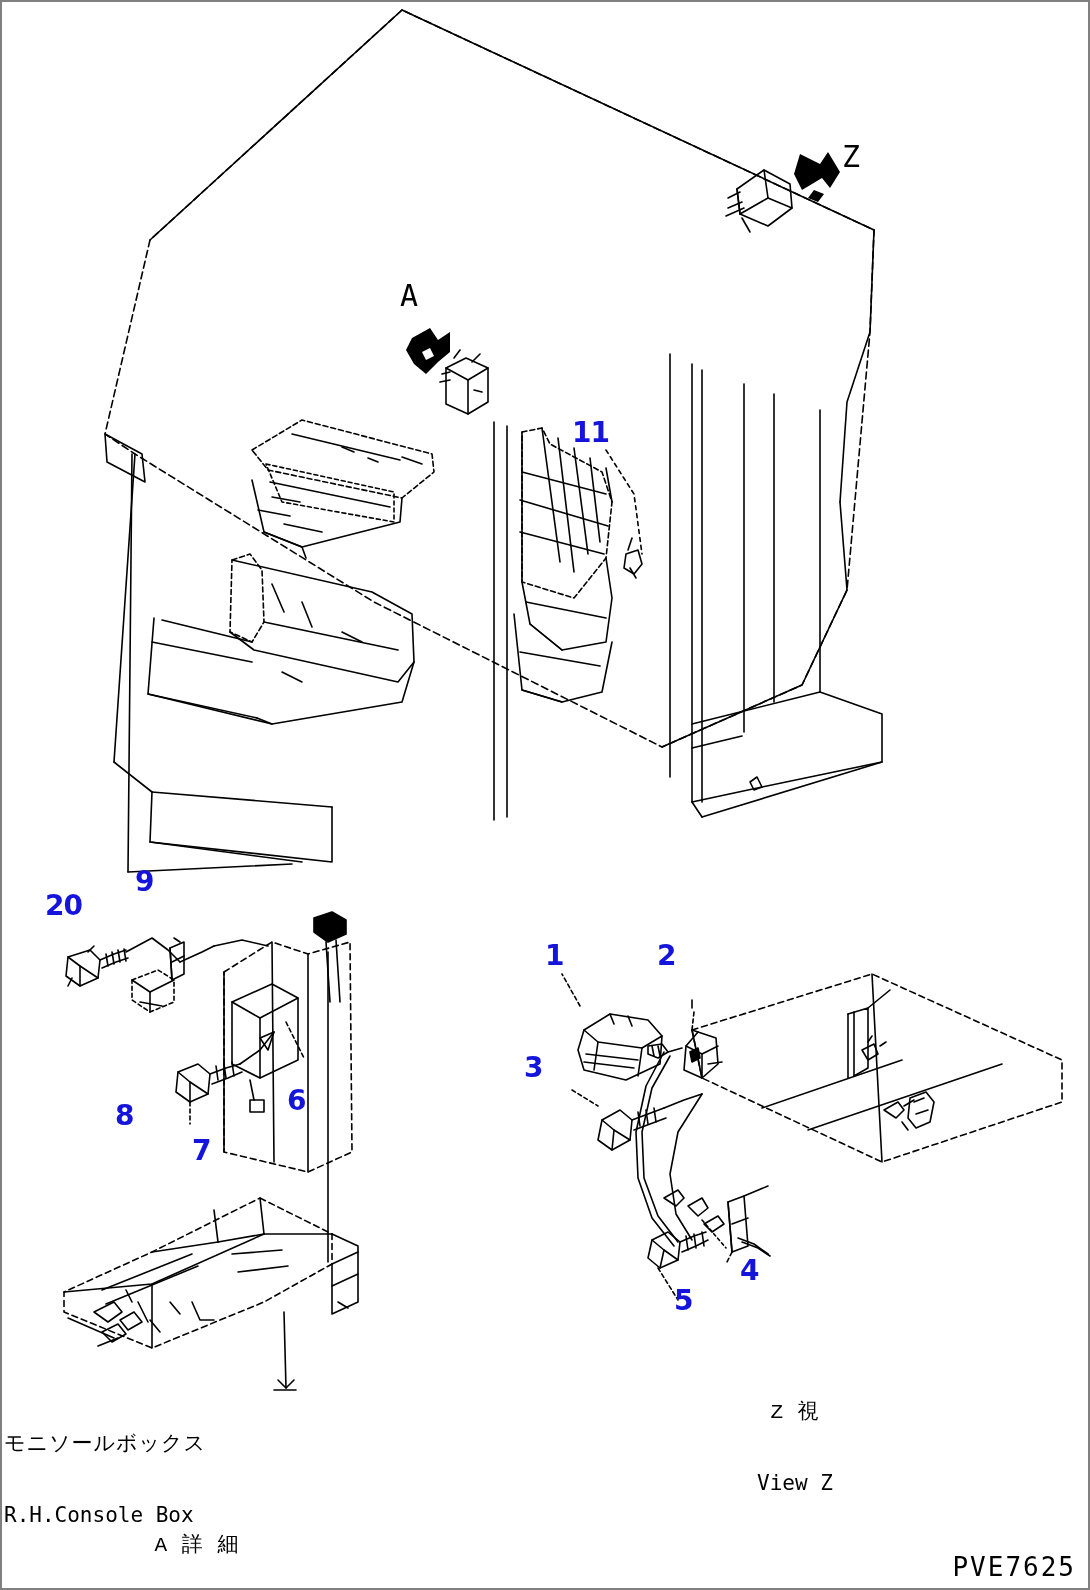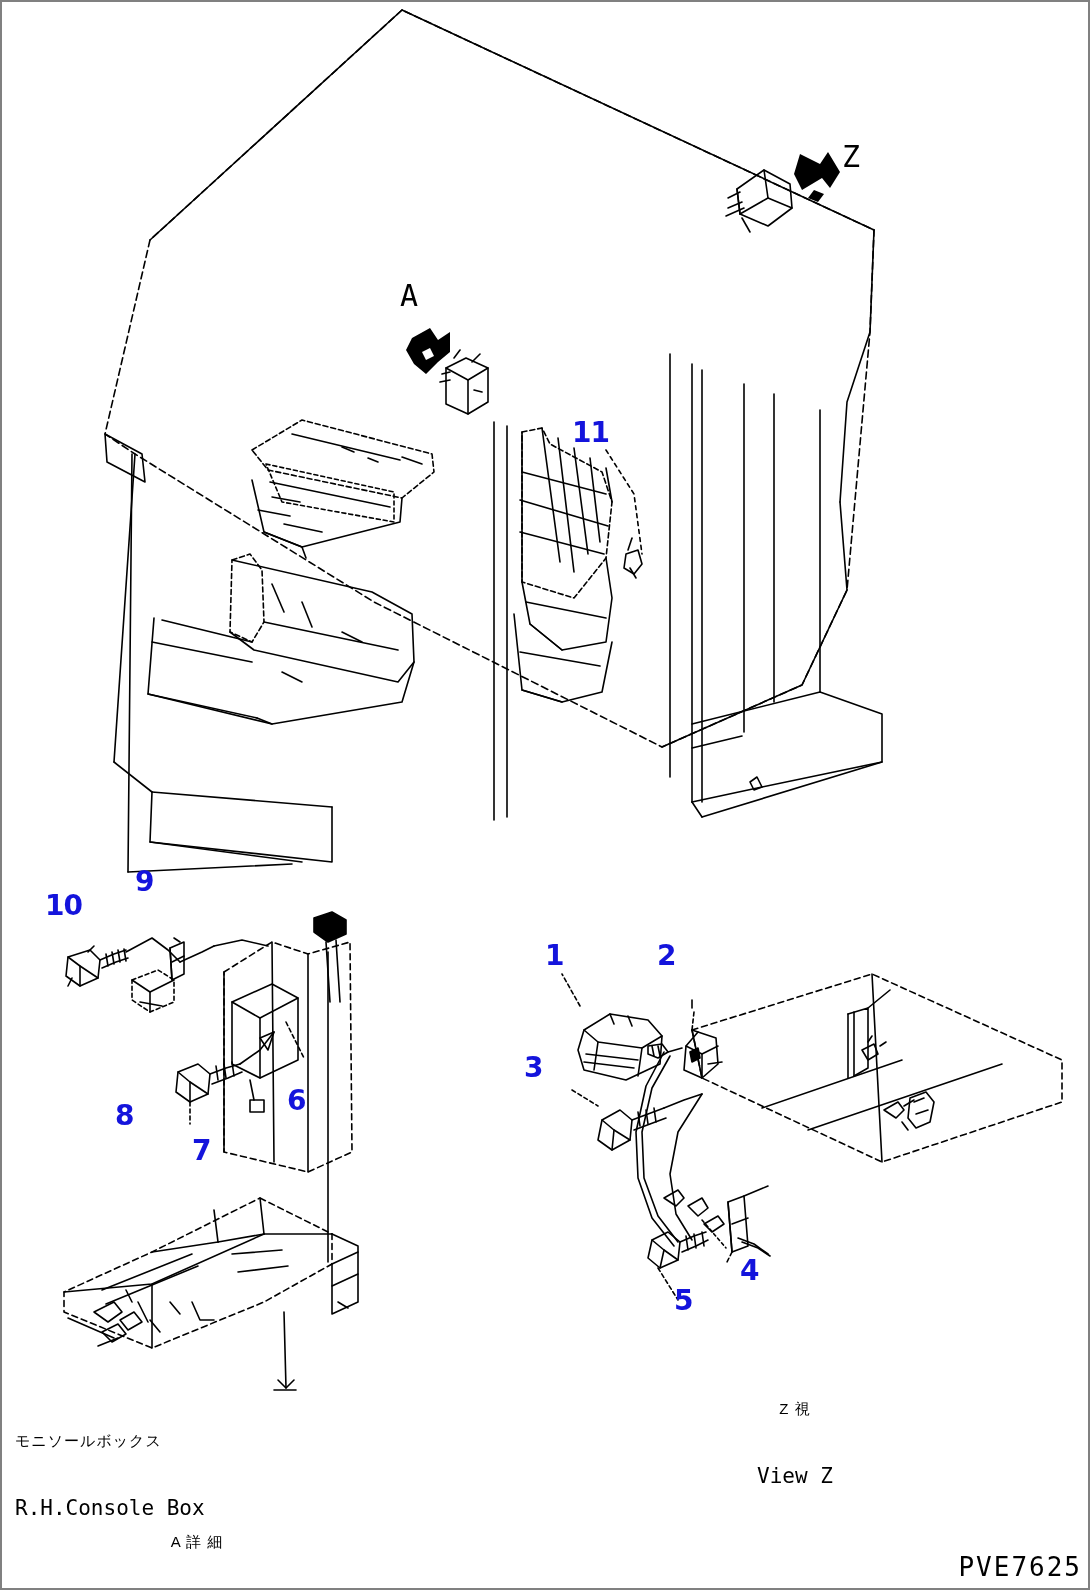--- a/index.html
+++ b/index.html
@@ -48,27 +48,27 @@
   }
   .caption {
     position: absolute;
     color: #000000;
     font-family: "DejaVu Sans Mono", monospace;
     font-size: 21px;
     line-height: 1.12;
     white-space: pre;
   }
   .caption .jp {
-    font-family: Liberation Sans, sans-serif;
-    font-size: 15px;
+    font-family: Liberation Mono, monospace;
+    font-size: 21px;
     letter-spacing: 1px;
   }
   .partno {
     position: absolute;
-    right: 6px;
+    right: 12px;
     bottom: 6px;
     color: #000000;
     font-family: "DejaVu Sans Mono", monospace;
     font-size: 26px;
     letter-spacing: 2px;
   }
   .center-cap { text-align: center; }
 </style>
 </head>
 <body>
@@ -410,33 +410,33 @@
       <path d="M700 1218 L724 1246" stroke-dasharray="3 3"></path>
 
     </g>
   </svg>
 
   <div class="viewmark" style="left:398px; top:279px;">A</div>
   <div class="viewmark" style="left:840px; top:140px;">Z</div>
 
   <div class="callout" style="left:570px; top:417px;">11</div>
 
-  <div class="callout" style="left:43px; top:890px;">10</div>
+  <div class="callout" style="left:43px; top:890px;">20</div>
   <div class="callout" style="left:133px; top:866px;">9</div>
   <div class="callout" style="left:113px; top:1100px;">8</div>
   <div class="callout" style="left:190px; top:1135px;">7</div>
   <div class="callout" style="left:285px; top:1085px;">6</div>
 
   <div class="callout" style="left:543px; top:940px;">1</div>
   <div class="callout" style="left:655px; top:940px;">2</div>
   <div class="callout" style="left:522px; top:1052px;">3</div>
   <div class="callout" style="left:738px; top:1255px;">4</div>
   <div class="callout" style="left:672px; top:1285px;">5</div>
 
-  <div class="caption" style="left:2px; top:1384px;margin-left:11px;">
+  <div class="caption" style="left:2px; top:1384px;">
     <div class="jp">モニソールボックス</div>
     <div>R.H.Console Box</div>
   </div>
 
   <div class="caption center-cap" style="left:115px; top:1485px; width:160px;">
     <div class="jp">A 詳 細</div>
     
   </div>
 
   <div class="caption center-cap" style="left:718px; top:1352px; width:150px;">

